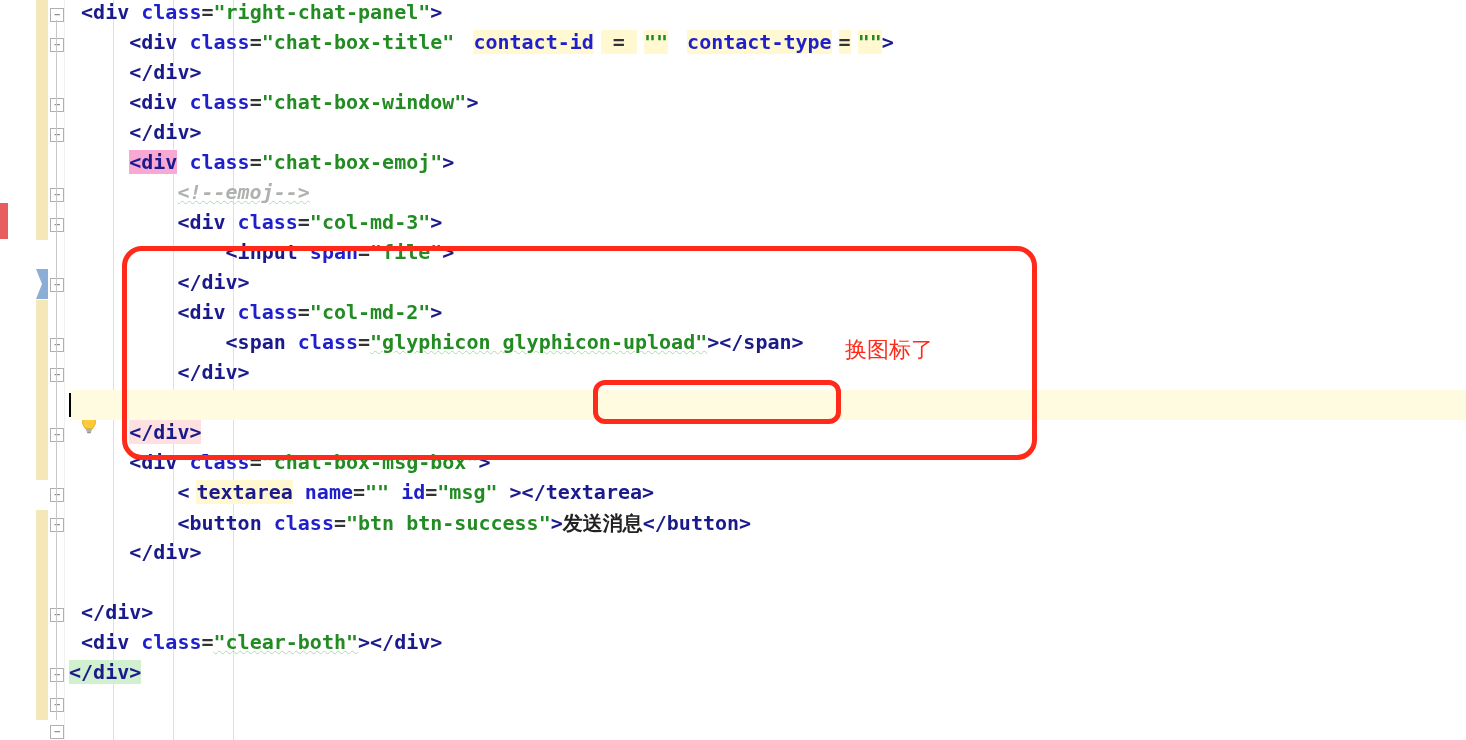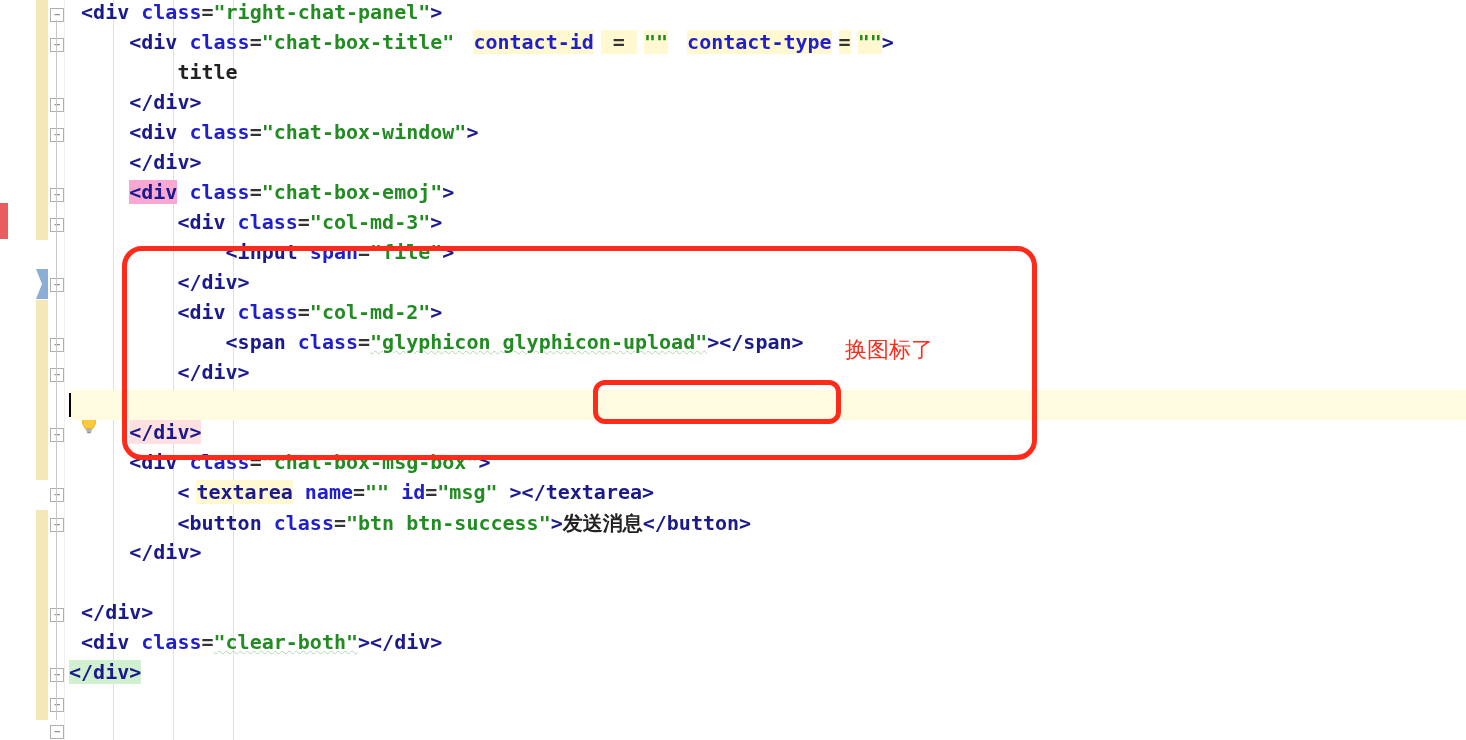--- a/index.html
+++ b/index.html
@@ -168,31 +168,31 @@
   <div class="code-area">
 
     <div class="guide" style="left:48px"></div>
     <div class="guide" style="left:108px"></div>
     <div class="guide" style="left:168px"></div>
 
     <div class="code-line"><span class="text"> </span><span class="tag-bracket">&lt;</span><span class="tag">div</span> <span class="attr-name">class</span><span class="attr-eq">=</span><span class="attr-val">"right-chat-panel"</span><span class="tag-bracket">&gt;</span></div>
 
     <div class="code-line"><span class="text">     </span><span class="tag-bracket">&lt;</span><span class="tag">div</span> <span class="attr-name">class</span><span class="attr-eq">=</span><span class="attr-val">"chat-box-title"</span><span> </span><span class="attr-name highlight-yellow">contact-id</span><span class="attr-eq highlight-yellow"> = </span><span class="attr-val highlight-yellow">""</span><span> </span><span class="attr-name highlight-yellow">contact-type</span><span class="attr-eq highlight-yellow">=</span><span class="attr-val highlight-yellow">""</span><span class="tag-bracket">&gt;</span></div>
 
-    <div class="code-line"><span class="text">         </span><span class="text">title</span></div>
 
     <div class="code-line"><span class="text">     </span><span class="tag-bracket">&lt;/</span><span class="tag">div</span><span class="tag-bracket">&gt;</span></div>
 
     <div class="code-line"><span class="text">     </span><span class="tag-bracket">&lt;</span><span class="tag">div</span> <span class="attr-name">class</span><span class="attr-eq">=</span><span class="attr-val">"chat-box-window"</span><span class="tag-bracket">&gt;</span></div>
 
 
     <div class="code-line"><span class="text">     </span><span class="tag-bracket">&lt;/</span><span class="tag">div</span><span class="tag-bracket">&gt;</span></div>
 
     <div class="code-line"><span class="text">     </span><span style="background:#f9a8d4"><span class="tag-bracket">&lt;</span><span class="tag">div</span></span> <span class="attr-name">class</span><span class="attr-eq">=</span><span class="attr-val">"chat-box-emoj"</span><span class="tag-bracket">&gt;</span></div>
 
+    <div class="code-line"><span class="text">         </span><span style="color:#b0b0b0;font-style:italic" class="wavy-underline">&lt;!--emoj--&gt;</span></div>
 
     <div class="code-line"><span class="text">         </span><span class="tag-bracket">&lt;</span><span class="tag">div</span> <span class="attr-name">class</span><span class="attr-eq">=</span><span class="attr-val">"col-md-3"</span><span class="tag-bracket">&gt;</span></div>
 
     <div class="code-line"><span class="text">             </span><span class="tag-bracket">&lt;</span><span class="tag">input</span> <span class="attr-name">span</span><span class="attr-eq">=</span><span class="attr-val">"file"</span><span class="tag-bracket">&gt;</span></div>
 
     <div class="code-line"><span class="text">         </span><span class="tag-bracket">&lt;/</span><span class="tag">div</span><span class="tag-bracket">&gt;</span></div>
 
     <div class="code-line"><span class="text">         </span><span class="tag-bracket">&lt;</span><span class="tag">div</span> <span class="attr-name">class</span><span class="attr-eq">=</span><span class="attr-val">"col-md-2"</span><span class="tag-bracket">&gt;</span></div>
 
     <div class="code-line"><span class="text">             </span><span class="tag-bracket">&lt;</span><span class="tag">span</span> <span class="attr-name">class</span><span class="attr-eq">=</span><span class="attr-val wavy-underline">"glyphicon </span><span class="attr-val wavy-underline">glyphicon-upload"</span><span class="tag-bracket">&gt;&lt;/</span><span class="tag">span</span><span class="tag-bracket">&gt;</span></div>

